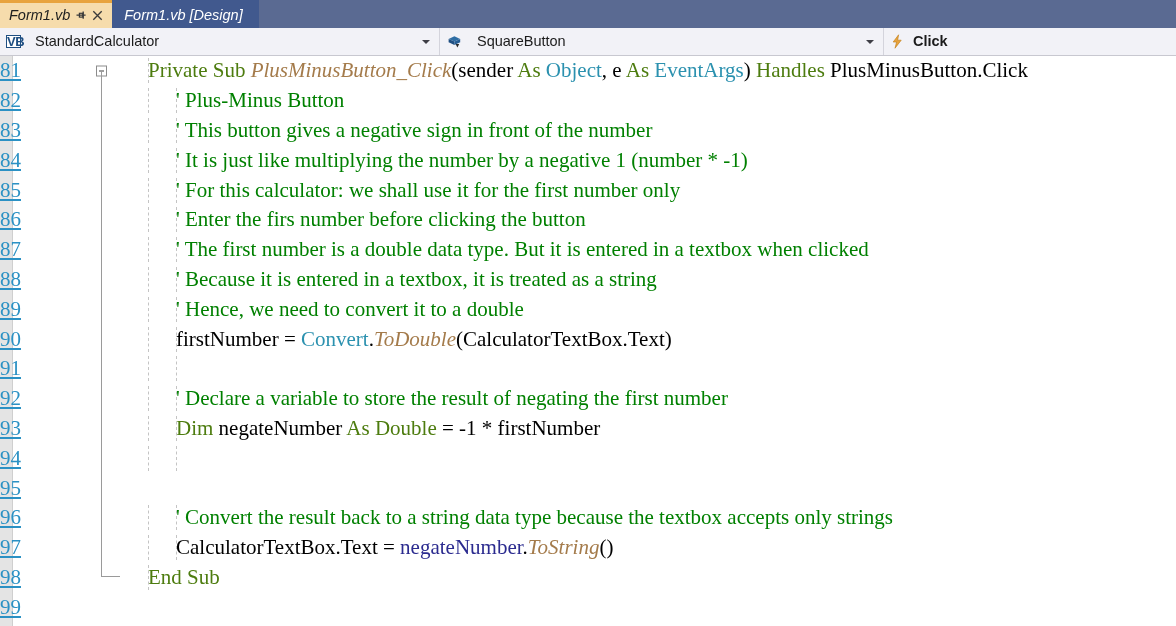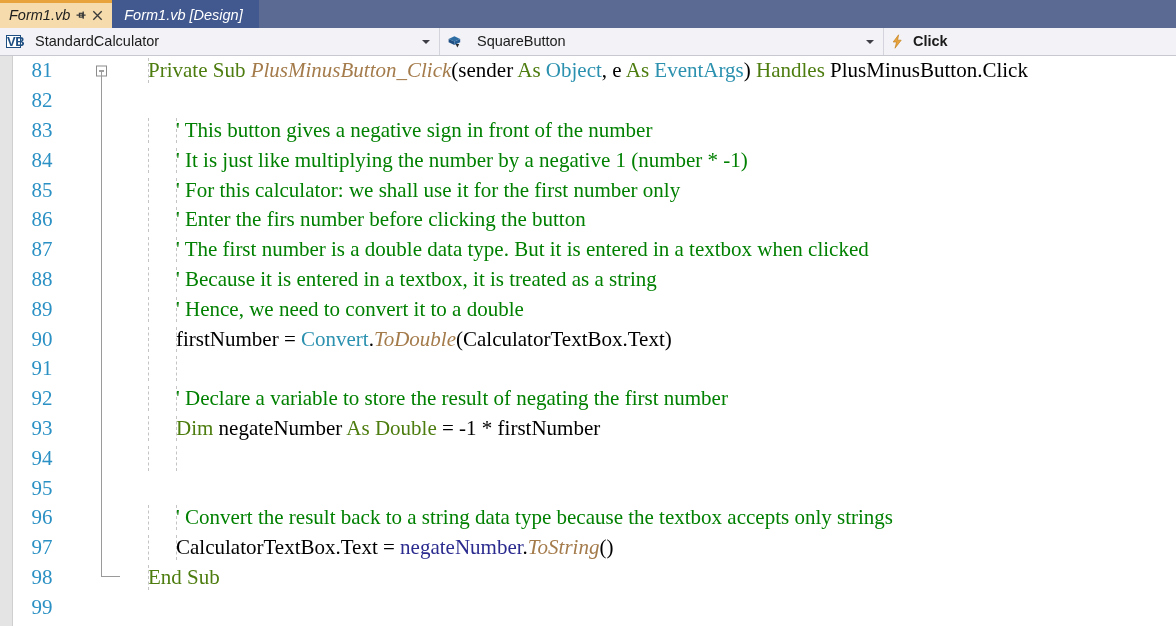--- a/index.html
+++ b/index.html
@@ -147,28 +147,29 @@
     position: relative;
     height: 29.8px;
     display: flex;
     align-items: center;
     font-family: "Liberation Serif", serif;
     font-size: 21px;
     white-space: pre;
   }
   .line-no {
     width: 92px;
-    text-align: center;
+    text-align: left;
     padding-right: 8px;
     box-sizing: border-box;
     color: #2B91C4;
     font-family: "Liberation Serif", serif;
     font-size: 21px;
     flex: 0 0 auto;
     user-select: none;
+    text-decoration: underline;
   }
   .outline-gutter {
     width: 28px;
     flex: 0 0 auto;
     position: relative;
     height: 29.8px;
   }
   .code-text {
     flex: 1 1 auto;
     position: relative;
@@ -287,21 +288,21 @@
     </span>
     <span class="combo-text">Click</span>
   </div>
 
 </div>
 
 <div id="editor">
   <div id="indicator-margin"></div>
   <div id="editor-inner">
       <div class="code-line"><div class="line-no">81</div><div class="outline-gutter"><div class="collapse-box"></div><div class="region-line start"></div></div><div class="code-text"><span class="indent-guide ig1"></span><span style="padding-left: 0px;"><span class="kw">Private </span><span class="kw">Sub </span><span class="method">PlusMinusButton_Click</span><span class="ident">(sender </span><span class="kw">As </span><span class="type">Object</span><span class="ident">, e </span><span class="kw">As </span><span class="type">EventArgs</span><span class="ident">) </span><span class="kw">Handles </span><span class="ident">PlusMinusButton.Click</span></span></div></div>
-      <div class="code-line"><div class="line-no">82</div><div class="outline-gutter"><div class="region-line"></div></div><div class="code-text"><span class="indent-guide ig1"></span><span class="indent-guide ig2"></span></div></div>
+      <div class="code-line"><div class="line-no">82</div><div class="outline-gutter"><div class="region-line"></div></div><div class="code-text"><span class="indent-guide ig1"></span><span class="indent-guide ig2"></span><span style="padding-left: 28px;"><span class="cmt">' Plus-Minus Button</span></span></div></div>
       <div class="code-line"><div class="line-no">83</div><div class="outline-gutter"><div class="region-line"></div></div><div class="code-text"><span class="indent-guide ig1"></span><span class="indent-guide ig2"></span><span style="padding-left: 28px;"><span class="cmt">' This button gives a negative sign in front of the number</span></span></div></div>
       <div class="code-line"><div class="line-no">84</div><div class="outline-gutter"><div class="region-line"></div></div><div class="code-text"><span class="indent-guide ig1"></span><span class="indent-guide ig2"></span><span style="padding-left: 28px;"><span class="cmt">' It is just like multiplying the number by a negative 1 (number * -1)</span></span></div></div>
       <div class="code-line"><div class="line-no">85</div><div class="outline-gutter"><div class="region-line"></div></div><div class="code-text"><span class="indent-guide ig1"></span><span class="indent-guide ig2"></span><span style="padding-left: 28px;"><span class="cmt">' For this calculator: we shall use it for the first number only</span></span></div></div>
       <div class="code-line"><div class="line-no">86</div><div class="outline-gutter"><div class="region-line"></div></div><div class="code-text"><span class="indent-guide ig1"></span><span class="indent-guide ig2"></span><span style="padding-left: 28px;"><span class="cmt">' Enter the firs number before clicking the button</span></span></div></div>
       <div class="code-line"><div class="line-no">87</div><div class="outline-gutter"><div class="region-line"></div></div><div class="code-text"><span class="indent-guide ig1"></span><span class="indent-guide ig2"></span><span style="padding-left: 28px;"><span class="cmt">' The first number is a double data type. But it is entered in a textbox when clicked</span></span></div></div>
       <div class="code-line"><div class="line-no">88</div><div class="outline-gutter"><div class="region-line"></div></div><div class="code-text"><span class="indent-guide ig1"></span><span class="indent-guide ig2"></span><span style="padding-left: 28px;"><span class="cmt">' Because it is entered in a textbox, it is treated as a string</span></span></div></div>
       <div class="code-line"><div class="line-no">89</div><div class="outline-gutter"><div class="region-line"></div></div><div class="code-text"><span class="indent-guide ig1"></span><span class="indent-guide ig2"></span><span style="padding-left: 28px;"><span class="cmt">' Hence, we need to convert it to a double</span></span></div></div>
       <div class="code-line"><div class="line-no">90</div><div class="outline-gutter"><div class="region-line"></div></div><div class="code-text"><span class="indent-guide ig1"></span><span class="indent-guide ig2"></span><span style="padding-left: 28px;"><span class="ident">firstNumber = </span><span class="type">Convert</span><span class="ident">.</span><span class="method">ToDouble</span><span class="ident">(CalculatorTextBox.Text)</span></span></div></div>
       <div class="code-line"><div class="line-no">91</div><div class="outline-gutter"><div class="region-line"></div></div><div class="code-text"><span class="indent-guide ig1"></span><span class="indent-guide ig2"></span><span style="padding-left: 28px;"></span></div></div>
       <div class="code-line"><div class="line-no">92</div><div class="outline-gutter"><div class="region-line"></div></div><div class="code-text"><span class="indent-guide ig1"></span><span class="indent-guide ig2"></span><span style="padding-left: 28px;"><span class="cmt">' Declare a variable to store the result of negating the first number</span></span></div></div>

